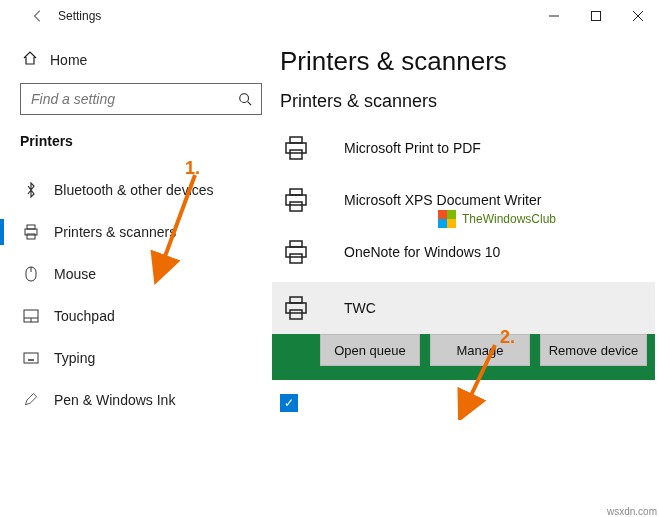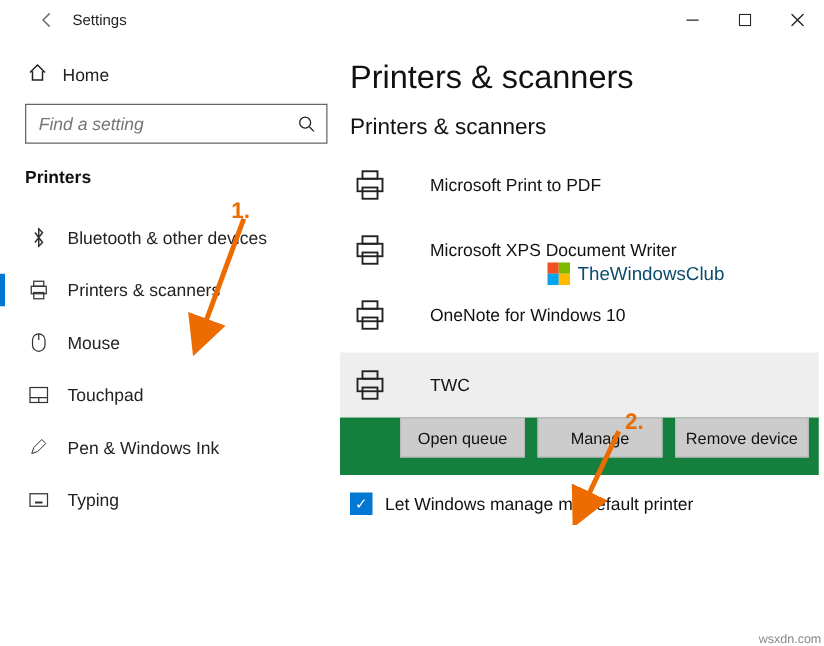--- a/index.html
+++ b/index.html
@@ -29,21 +29,21 @@
   .device-actions { display:flex; gap:10px; background:#15803d; padding: 0 8px 14px 48px; margin: 0 -8px 14px -8px; }
   .device-actions button { background:#ccc; border:1px solid #bbb; height:32px; font-size:13px; color:#111; cursor:pointer; }
   .device-actions button:nth-child(1){ width:100px; }
   .device-actions button:nth-child(2){ width:100px; }
   .device-actions button:nth-child(3){ width:107px; }
   .checkbox-row { display:flex; align-items:center; gap:10px; font-size:14px; color:#111; margin-top: 4px; }
   .chk { width:18px; height:18px; background:#0078d4; display:flex; align-items:center; justify-content:center; color:#fff; font-size:12px; }
   
   .ann { position:absolute; pointer-events:none; }
   .ann-num { position:absolute; font-weight:700; color:#ed6c02; font-size:18px; }
-  .watermark { position:absolute; display:flex; align-items:center; gap:2px; font-size:15px; font-weight:400; color:#0c4a6e; }
+  .watermark { position:absolute; display:flex; align-items:center; gap:2px; font-size:12px; font-weight:400; color:#4d7c0f; }
   .watermark .logo { width:18px; height:18px; display:grid; grid-template-columns:1fr 1fr; grid-template-rows:1fr 1fr; margin-right:4px;}
   .watermark .logo span:nth-child(1){background:#f25022;}
   .watermark .logo span:nth-child(2){background:#7fba00;}
   .watermark .logo span:nth-child(3){background:#00a4ef;}
   .watermark .logo span:nth-child(4){background:#ffb900;}
   .corner { position:absolute; bottom:0; right:2px; font-size:10px; color:#888; }
 </style>
 </head>
 <body>
 
@@ -126,38 +126,38 @@
         <svg width="16" height="14" viewBox="0 0 16 14">
             <rect x="1" y="1" width="14" height="12" stroke="currentColor" fill="none"></rect>
             <line x1="1" y1="9" x2="15" y2="9" stroke="currentColor"></line>
             <line x1="8" y1="9" x2="8" y2="13" stroke="currentColor"></line>
           </svg>
       </span>
       <span>Touchpad</span>
     </div>
     <div class="nav-item">
       <span class="icn">
-        <svg width="16" height="16" viewBox="0 0 16 16">
-            <path d="M2 14 L4 8 L12 0 L16 4 L8 12 Z" stroke="currentColor" fill="none" transform="scale(0.8) translate(1,2)"></path>
-          </svg>
-      </span>
-      <span>Pen &amp; Windows Ink</span>
-    </div>
-    <div class="nav-item">
-      <span class="icn">
         <svg width="16" height="12" viewBox="0 0 16 12">
             <rect x="1" y="1" width="14" height="10" stroke="currentColor" fill="none"></rect>
             <line x1="4" y1="4" x2="4" y2="4" stroke="currentColor" stroke-width="1.5"></line>
             <line x1="7" y1="4" x2="7" y2="4" stroke="currentColor" stroke-width="1.5"></line>
             <line x1="10" y1="4" x2="10" y2="4" stroke="currentColor" stroke-width="1.5"></line>
             <line x1="5" y1="8" x2="11" y2="8" stroke="currentColor" stroke-width="1.5"></line>
           </svg>
       </span>
       <span>Typing</span>
     </div>
+    <div class="nav-item">
+      <span class="icn">
+        <svg width="16" height="16" viewBox="0 0 16 16">
+            <path d="M2 14 L4 8 L12 0 L16 4 L8 12 Z" stroke="currentColor" fill="none" transform="scale(0.8) translate(1,2)"></path>
+          </svg>
+      </span>
+      <span>Pen &amp; Windows Ink</span>
+    </div>
   </div>
 
   <div class="main">
     <div class="page-title">Printers &amp; scanners</div>
     <div class="section-title">Printers &amp; scanners</div>
 
     <div class="device">
       <span class="dicn">
         <svg width="28" height="28" viewBox="0 0 28 28">
             <rect x="8" y="3" width="12" height="6" stroke="#222" fill="none" stroke-width="1.5"></rect>
@@ -198,21 +198,20 @@
       <span class="dlabel">TWC</span>
     </div>
     <div class="device-actions">
       <button>Open queue</button>
       <button>Manage</button>
       <button>Remove device</button>
     </div>
 
     <div class="checkbox-row">
       <span class="chk">✓</span>
-      <span>Let Windows manage my default printer</span>
     </div>
 
     <div class="watermark" style="top:178px; left:176px;">
       <span class="logo">
           <span></span>
           <span></span>
           <span></span>
           <span></span>
         </span>
       <span>TheWindowsClub</span>

